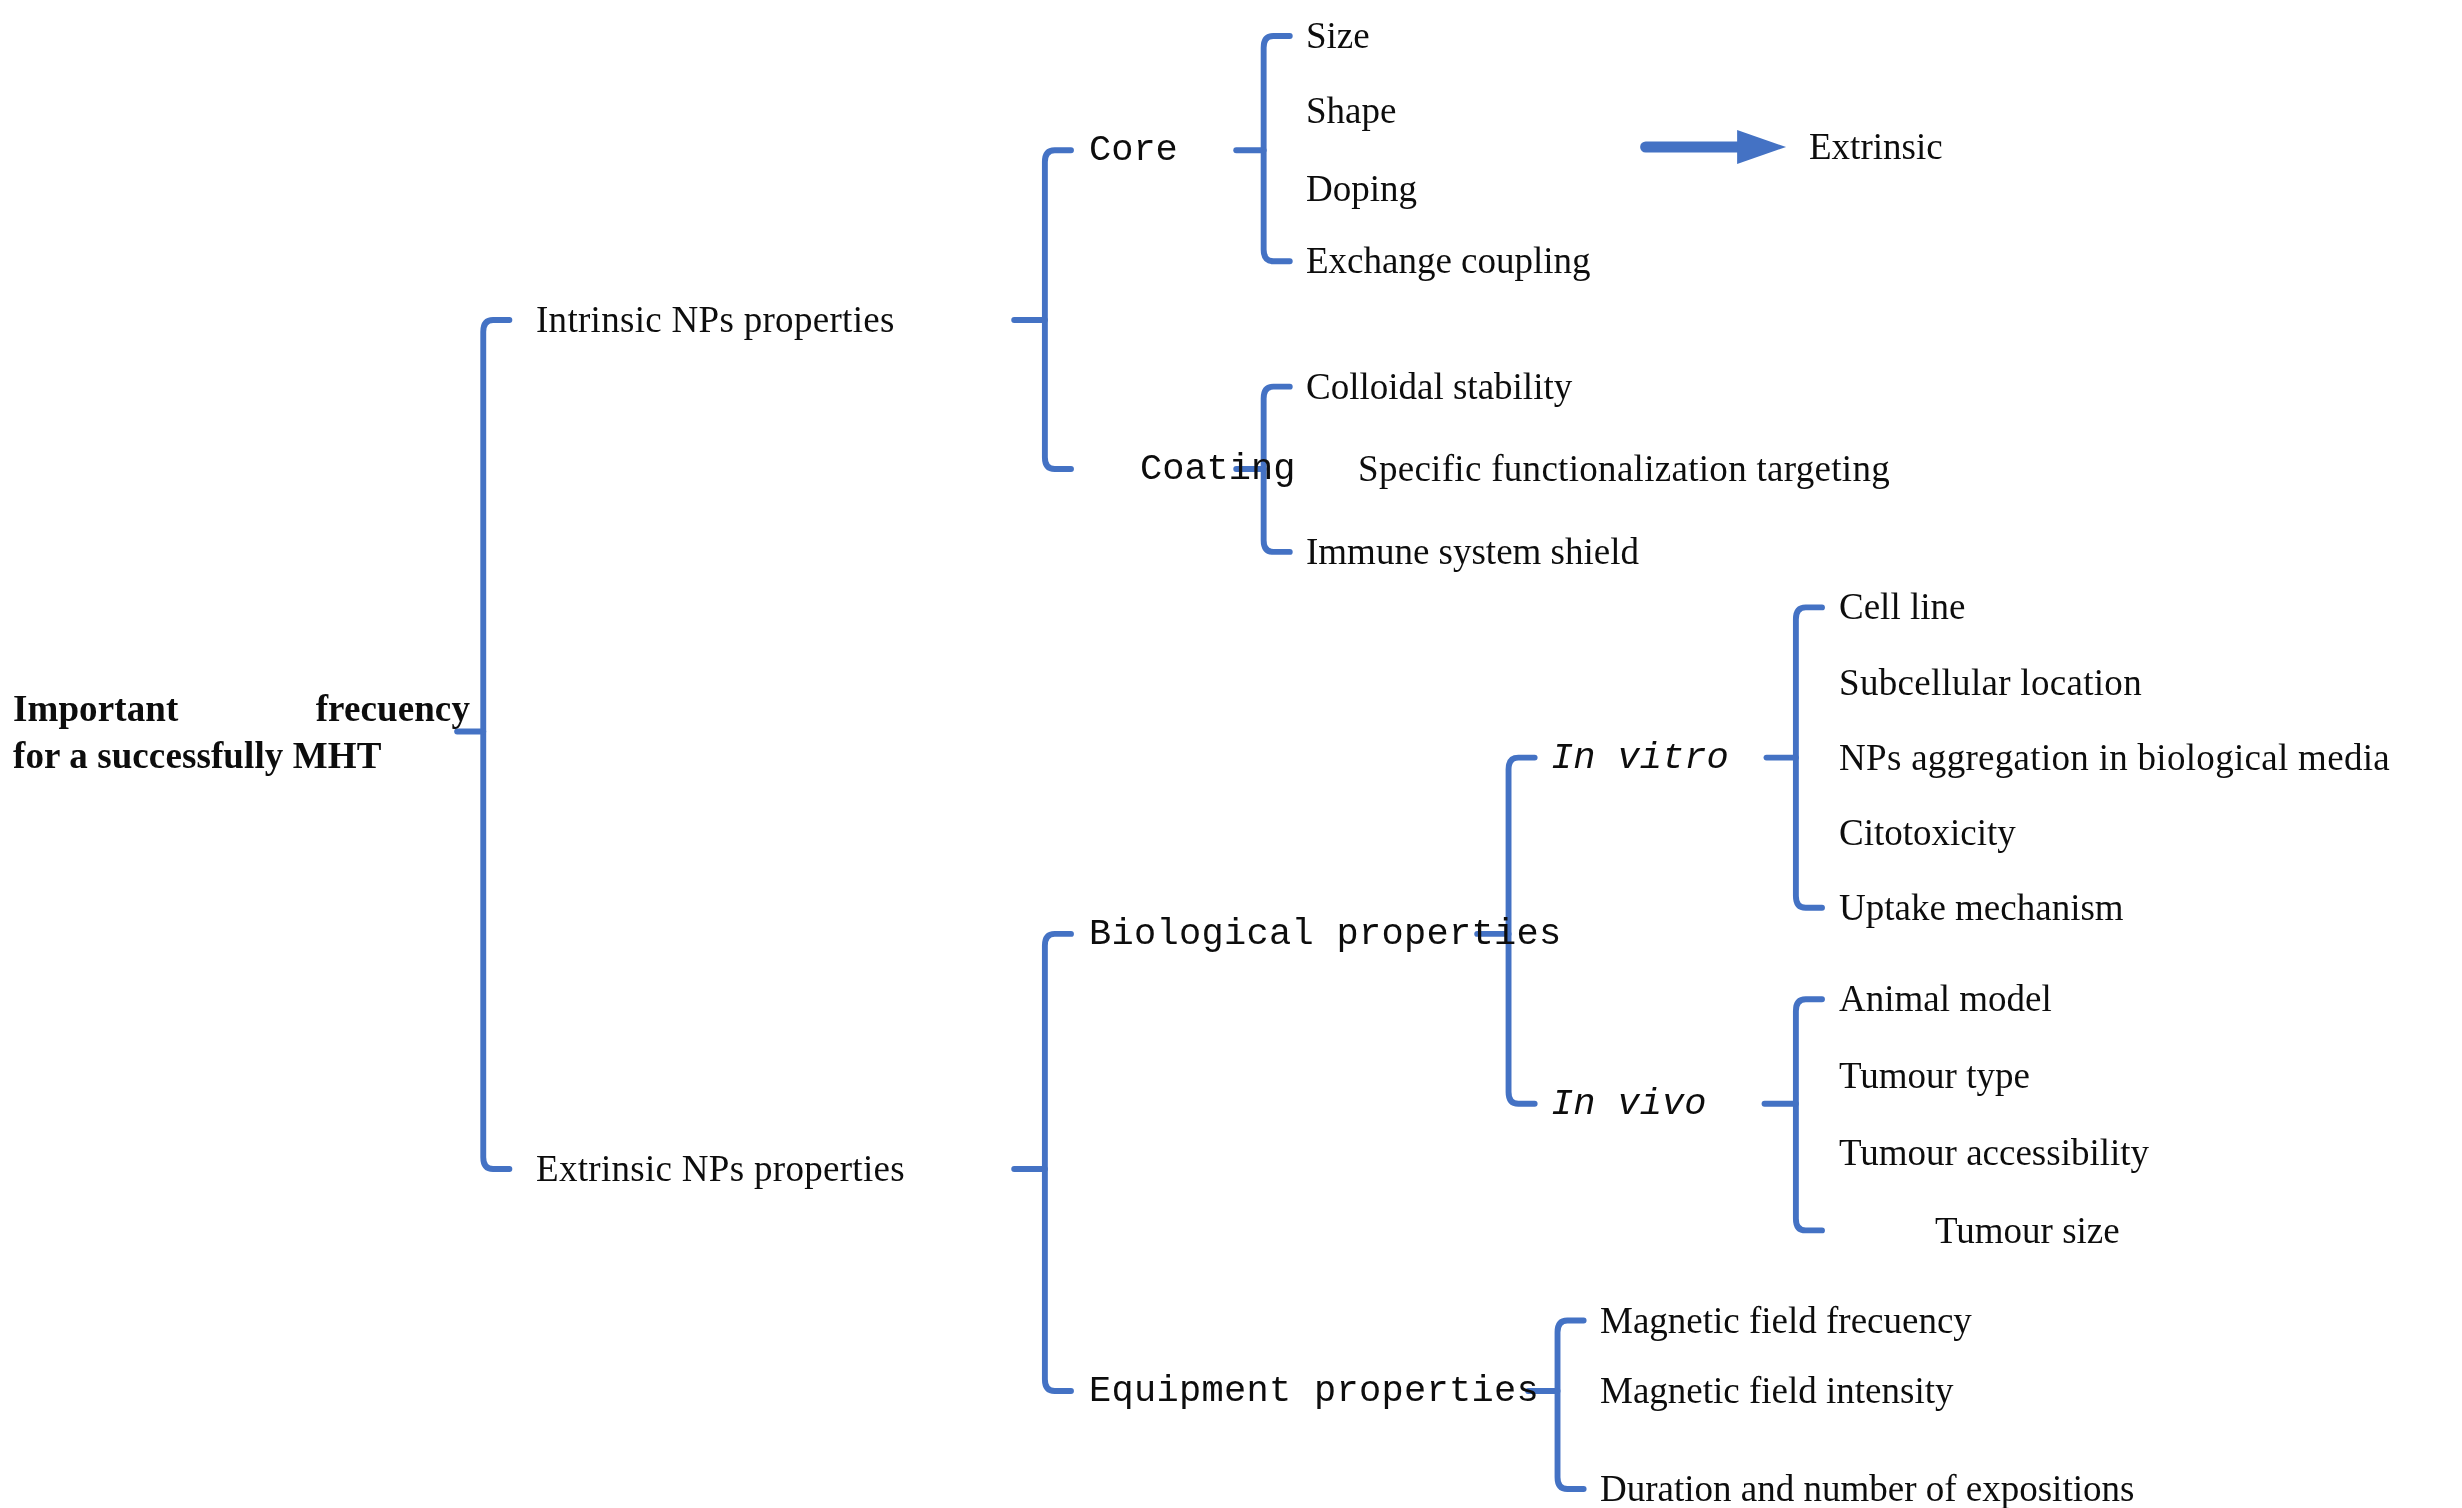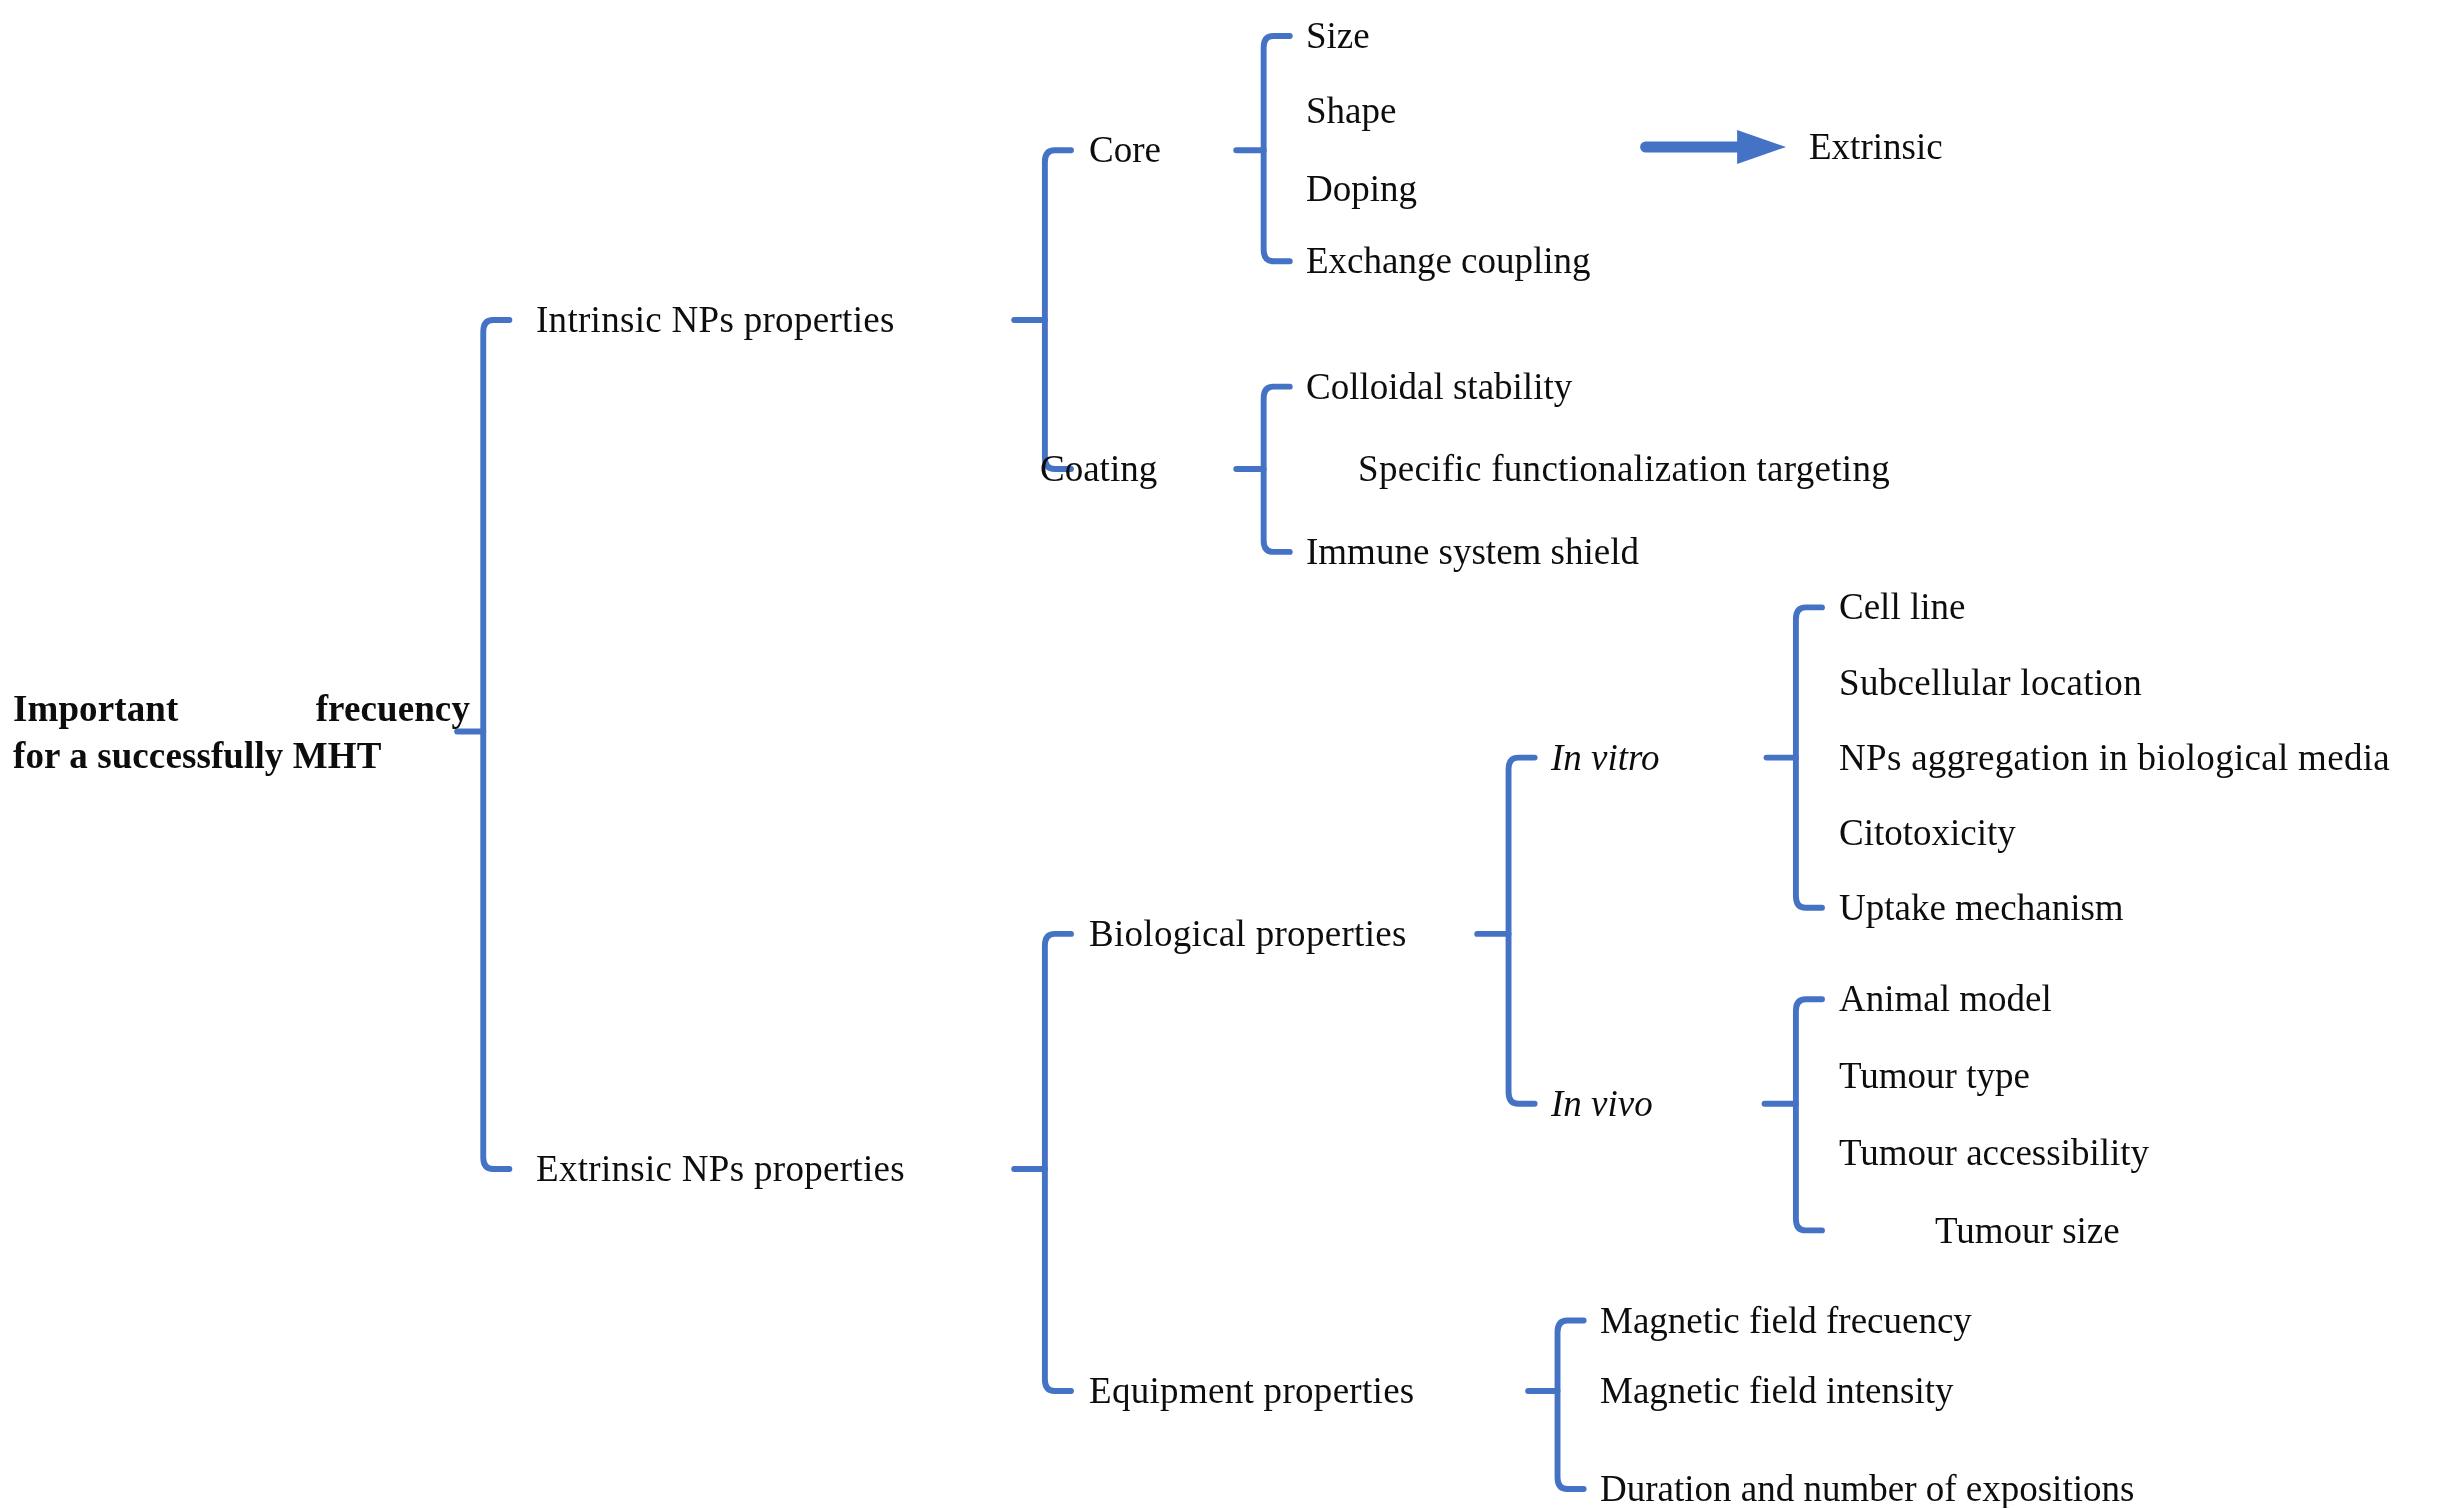--- a/index.html
+++ b/index.html
@@ -45,21 +45,21 @@
     text-align: justify;
   }
   .root-node .ln {
     display: block;
   }
   .root-node .ln.justified {
     text-align: justify;
     text-align-last: justify;
   }
   .lvl1-node { font-size: 37px; }
-  .lvl2-node { font-size: 37px; }
+  .lvl2-node { font-size: 37px; font-family: Liberation Mono, monospace; }
   .lvl2-node.ital { font-style: italic; }
   .leaf-node { font-size: 37px; }
   .sidenode { font-size: 37px; }
   .spaced { letter-spacing: 0.3px; }
 </style>
 </head>
 <body>
 
 <div id="canvas">
 
@@ -104,21 +104,21 @@
     <span class="ln justified">Important   frecuency</span>
     <span class="ln">for a successfully MHT</span>
   </div>
 
   <div class="node lvl1-node spaced" style="left:536px; top:320px;">Intrinsic NPs properties</div>
 
   <div class="node lvl1-node spaced" style="left:536px; top:1169px;">Extrinsic NPs properties</div>
 
   <div class="node lvl2-node" style="left:1089px; top:150px;">Core</div>
 
-  <div class="node lvl2-node" style="left:1040px; top:469px;">Coating</div>
+  <div class="node lvl2-node" style="left:1140px; top:469px;">Coating</div>
 
   <div class="node lvl2-node ital" style="left:1551px; top:758px;">In vitro</div>
 
   <div class="node lvl2-node ital" style="left:1551px; top:1104px;">In vivo</div>
 
   <div class="node lvl2-node spaced" style="left:1089px; top:934px;">Biological properties</div>
 
   <div class="node lvl2-node spaced" style="left:1089px; top:1391px;">Equipment properties</div>
 
   <div class="node leaf-node" style="left:1306px; top:36px;">Size</div>

